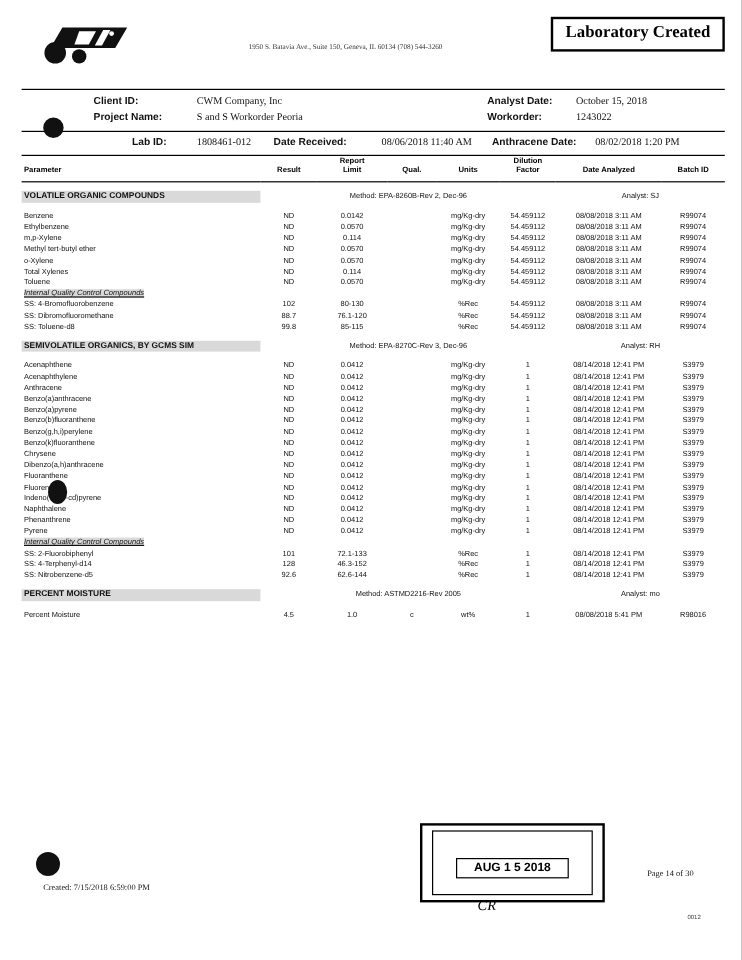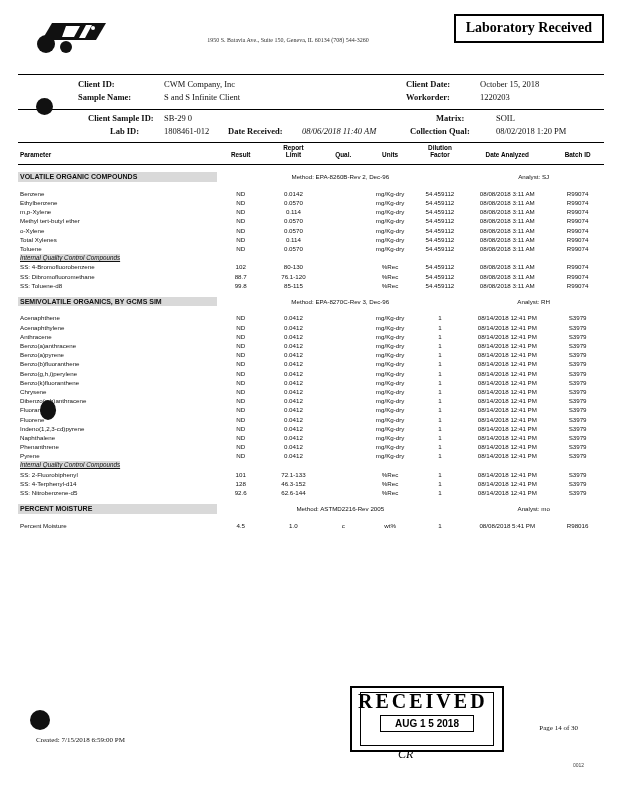--- a/index.html
+++ b/index.html
@@ -34,30 +34,30 @@
   .lr-box{
     position:absolute;right:0px;top:2px;
     border:2px solid #000;padding:4px 10px 5px 10px;
     font-family:"Liberation Serif",serif;font-weight:bold;font-size:14px;
     color:#000;white-space:nowrap;
   }
   .rule{border-bottom:1px solid #000;margin:0 0 0 0;height:0;}
   
   .info{position:relative;font-size:8px;color:#111;}
   .info .row{position:relative;height:13px;}
-  .lbl{font-weight:bold;font-family:Liberation Serif, serif;font-size:8.5px;text-align:right;}
+  .lbl{font-weight:bold;font-family:Liberation Sans, sans-serif;font-size:8.5px;text-align:right;}
   .val{font-family:"Liberation Serif",serif;font-size:8.5px;}
   .c1{position:absolute;left:60px;}
   .c1v{position:absolute;left:146px;}
   .c2{position:absolute;left:388px;}
   .c2v{position:absolute;left:462px;}
   .b1{position:absolute;left:70px;}
   .b1v{position:absolute;left:146px;}
   .b2{position:absolute;left:210px;}
-  .b2v{position:absolute;left:284px;font-style:italic;}
+  .b2v{position:absolute;left:300px;}
   .b3{position:absolute;left:418px;}
   .b3v{position:absolute;left:478px;}
   .blk2{margin-top:4px;border-top:1px solid #000;border-bottom:1px solid #000;padding:3px 0 3px 0;}
   
   table.res{
     width:100%;border-collapse:collapse;
     font-family:"Liberation Sans",sans-serif;
     font-size:6.2px;color:#111;
   }
   table.res th{
@@ -124,52 +124,46 @@
         <svg width="74" height="34" viewBox="0 0 74 34">
           <circle cx="10" cy="24" r="9" fill="#111"></circle>
           <circle cx="30" cy="27" r="6" fill="#111"></circle>
           <path d="M16 3 L70 3 L60 20 L6 20 Z" fill="#111"></path>
           <path d="M30 6 L44 6 L38 17 L26 17 Z" fill="#fff"></path>
           <path d="M50 5 L56 5 L49 18 L43 18 Z" fill="#fff"></path>
           <circle cx="57" cy="8" r="2" fill="#fff"></circle>
         </svg>
       </div>
       <div class="lab-addr">1950 S. Batavia Ave., Suite 150, Geneva, IL 60134  (708) 544-3260</div>
-      <div class="lr-box">Laboratory Received</div>
+      <div class="lr-box">Laboratory Created</div>
     </div>
     <div class="rule"></div>
 
     <div class="info" style="padding-top:4px;">
       <div class="row">
         <span class="lbl c1">Client ID:</span>
         <span class="val c1v">CWM Company, Inc</span>
-        <span class="lbl c2">Client Date:</span>
+        <span class="lbl c2">Analyst Date:</span>
         <span class="val c2v">October 15, 2018</span>
       </div>
       <div class="row">
-        <span class="lbl c1">Sample Name:</span>
-        <span class="val c1v">S and S Infinite Client</span>
+        <span class="lbl c1">Project Name:</span>
+        <span class="val c1v">S and S Workorder Peoria</span>
         <span class="lbl c2">Workorder:</span>
-        <span class="val c2v">1220203</span>
+        <span class="val c2v">1243022</span>
       </div>
     </div>
 
     <div class="info blk2">
-      <div class="row">
-        <span class="lbl b1">Client Sample ID:</span>
-        <span class="val b1v">SB-29 0</span>
-        <span class="lbl b3">Matrix:</span>
-        <span class="val b3v">SOIL</span>
-      </div>
       <div class="row">
         <span class="lbl b1" style="left:92px;">Lab ID:</span>
         <span class="val b1v">1808461-012</span>
         <span class="lbl b2">Date Received:</span>
         <span class="val b2v">08/06/2018 11:40 AM</span>
-        <span class="lbl" style="position:absolute;left:392px;">Collection Qual:</span>
+        <span class="lbl" style="position:absolute;left:392px;">Anthracene Date:</span>
         <span class="val" style="position:absolute;left:478px;">08/02/2018 1:20 PM</span>
       </div>
     </div>
 
     <table class="res">
       <thead>
         <tr>
           <th class="col-param" style="text-align:left">Parameter</th>
           <th class="col-res">Result</th>
           <th class="col-rl">
@@ -534,19 +528,18 @@
 
     <div class="footer">Created: 7/15/2018 6:59:00 PM</div>
     <div class="pagenum">Page 14 of 30</div>
 
     <div class="blob blob1"></div>
     <div class="blob blob2"></div>
     <div class="blob blob3"></div>
 
     <div class="stamp">
       <div class="inner"></div>
-      <div class="word">RECEIVED</div>
       <div class="date">AUG  1 5  2018</div>
       <div class="sig">CR</div>
     </div>
     <div class="smallmark">0012</div>
   </div>
 </div>
 
 </body></html>

